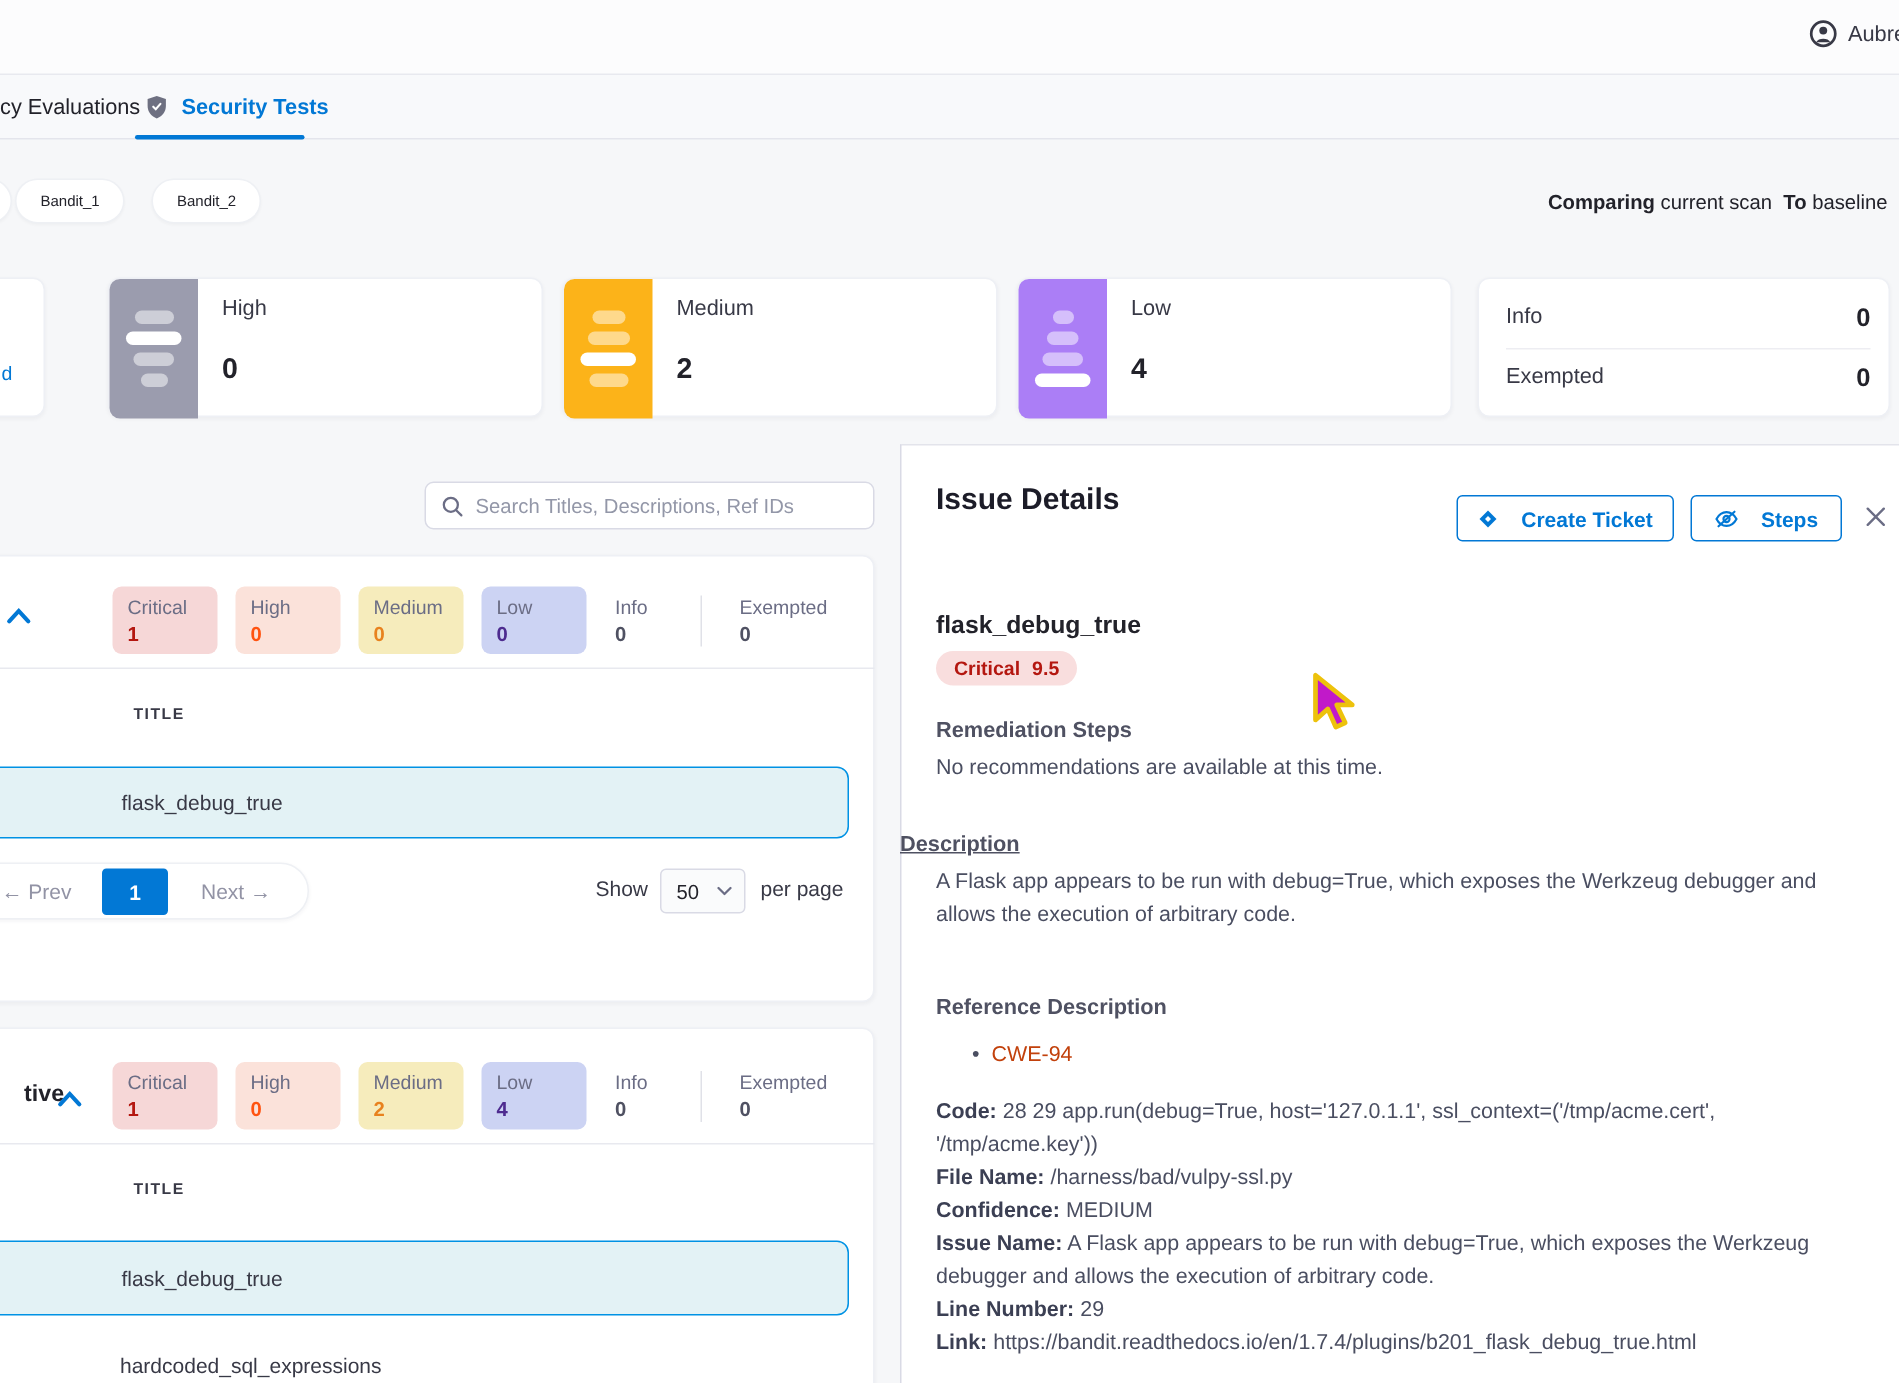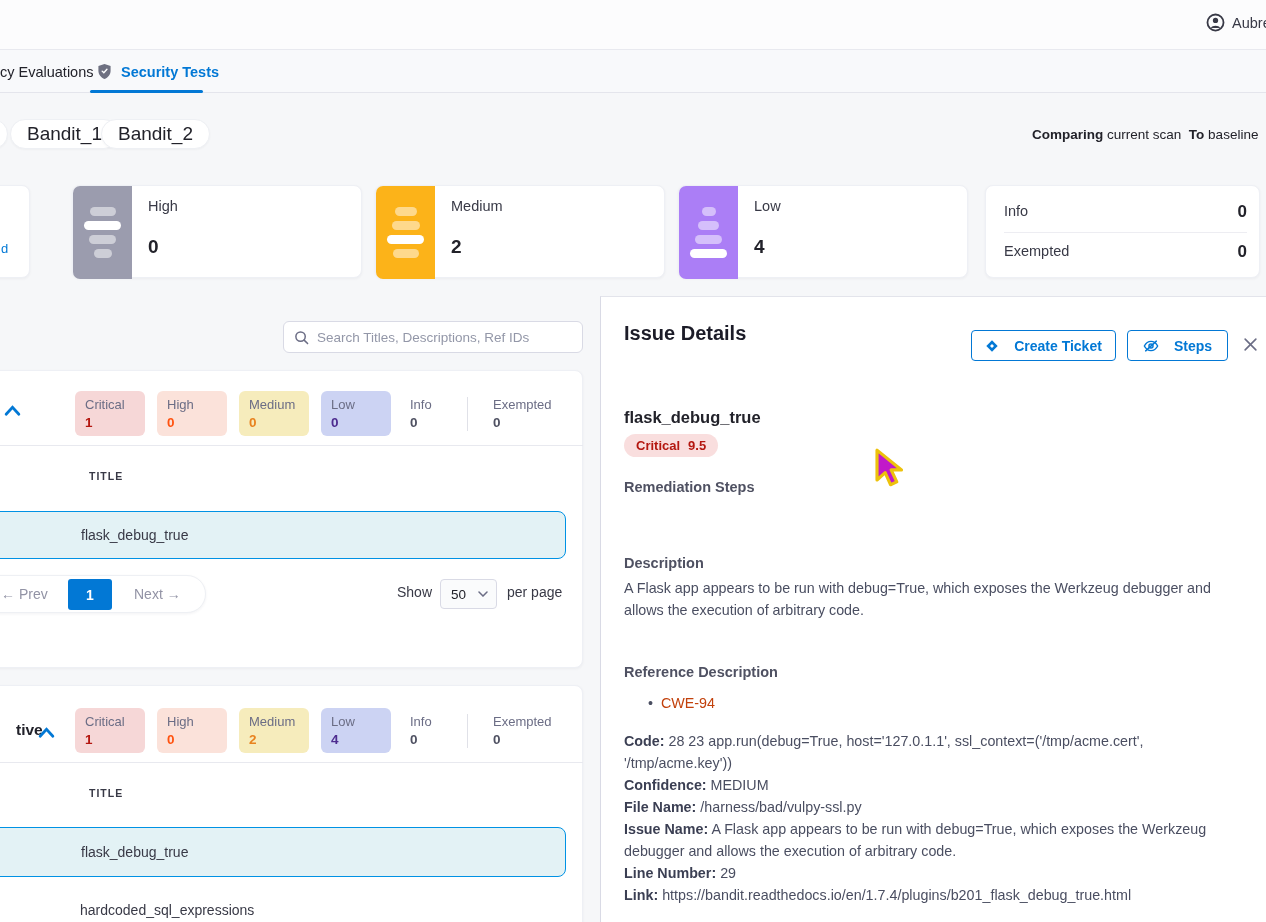--- a/index.html
+++ b/index.html
@@ -16,21 +16,21 @@
   .userwrap { left:1206px; top:13px; display:flex; align-items:center; gap:7px; font-size:14.5px; color:#383946; }
 
   
   .tabbar { left:0; top:50px; width:1266px; height:43px; background:#f8f9fb; border-bottom:1px solid #e4e5ec; }
   .tab-partial { left:0; top:64px; font-size:14.5px; color:#22222a; }
   .tab-active { left:97px; top:63px; display:flex; align-items:center; gap:9px; font-size:14.5px; font-weight:700; color:#0278d5; }
   .tab-underline { left:90px; top:90px; width:113px; height:3px; background:#0278d5; border-radius:2px; }
 
   
   .chip { top:119px; height:30px; background:#fff; border:1px solid #eef0f4; border-radius:15px;
-          font-size:19px; color:#22222a; display:flex; align-items:center; padding:0 16px;
+          font-size:10px; color:#22222a; display:flex; align-items:center; padding:0 16px;
           box-shadow:0 1px 2px rgba(40,41,61,.04); }
   .chip-partial { left:-34px; width:42px; }
 
   .compare { left:1032px; top:127px; font-size:13.5px; color:#22222a; white-space:nowrap; }
   .compare b { font-weight:700; }
 
   
   .sevcard { top:185px; height:93px; background:#fff; border-radius:8px; border:1px solid #eef0f5;
              box-shadow:0 1px 3px rgba(40,41,61,.05); }
   .sevcard .icbox { position:absolute; left:0; top:0; width:59px; height:93px; border-radius:7px 0 0 7px;
@@ -318,42 +318,43 @@
     </svg>
   </div>
 
   <div class="abs issue-title">flask_debug_true</div>
   <div class="abs sevbadge">
     <span>Critical</span>
     <span>9.5</span>
   </div>
 
   <div class="abs sect-h" style="left:624px; top:479px;">Remediation Steps</div>
-
-  <div class="abs sect-h" style="left:624px; top:555px;">Description</div>
+  <div class="abs body-t" style="left:624px; top:501px;">No recommendations are available at this time.</div>
+
+  <div class="abs sect-h" style="left:600px; top:555px;text-decoration:underline;">Description</div>
   <div class="abs body-t" style="left:624px; top:577px; width:622px;">A Flask app appears to be run with debug=True, which exposes the Werkzeug debugger and allows the execution of arbitrary code.</div>
 
   <div class="abs sect-h" style="left:624px; top:664px;">Reference Description</div>
   <div class="abs ref-item">
     <span>•</span>
     &nbsp;<a href="#">CWE-94</a>
   </div>
 
   <div class="abs fields">
     <div class="field">
       <span class="flabel">Code:</span>
-      <span>28 23 app.run(debug=True, host='127.0.1.1', ssl_context=('/tmp/acme.cert', '/tmp/acme.key'))</span>
+      <span>28 29 app.run(debug=True, host='127.0.1.1', ssl_context=('/tmp/acme.cert', '/tmp/acme.key'))</span>
+    </div>
+    <div class="field">
+      <span class="flabel">File Name:</span>
+      <span>/harness/bad/vulpy-ssl.py</span>
     </div>
     <div class="field">
       <span class="flabel">Confidence:</span>
       <span>MEDIUM</span>
-    </div>
-    <div class="field">
-      <span class="flabel">File Name:</span>
-      <span>/harness/bad/vulpy-ssl.py</span>
     </div>
     <div class="field">
       <span class="flabel">Issue Name:</span>
       <span>A Flask app appears to be run with debug=True, which exposes the Werkzeug debugger and allows the execution of arbitrary code.</span>
     </div>
     <div class="field">
       <span class="flabel">Line Number:</span>
       <span>29</span>
     </div>
     <div class="field">

